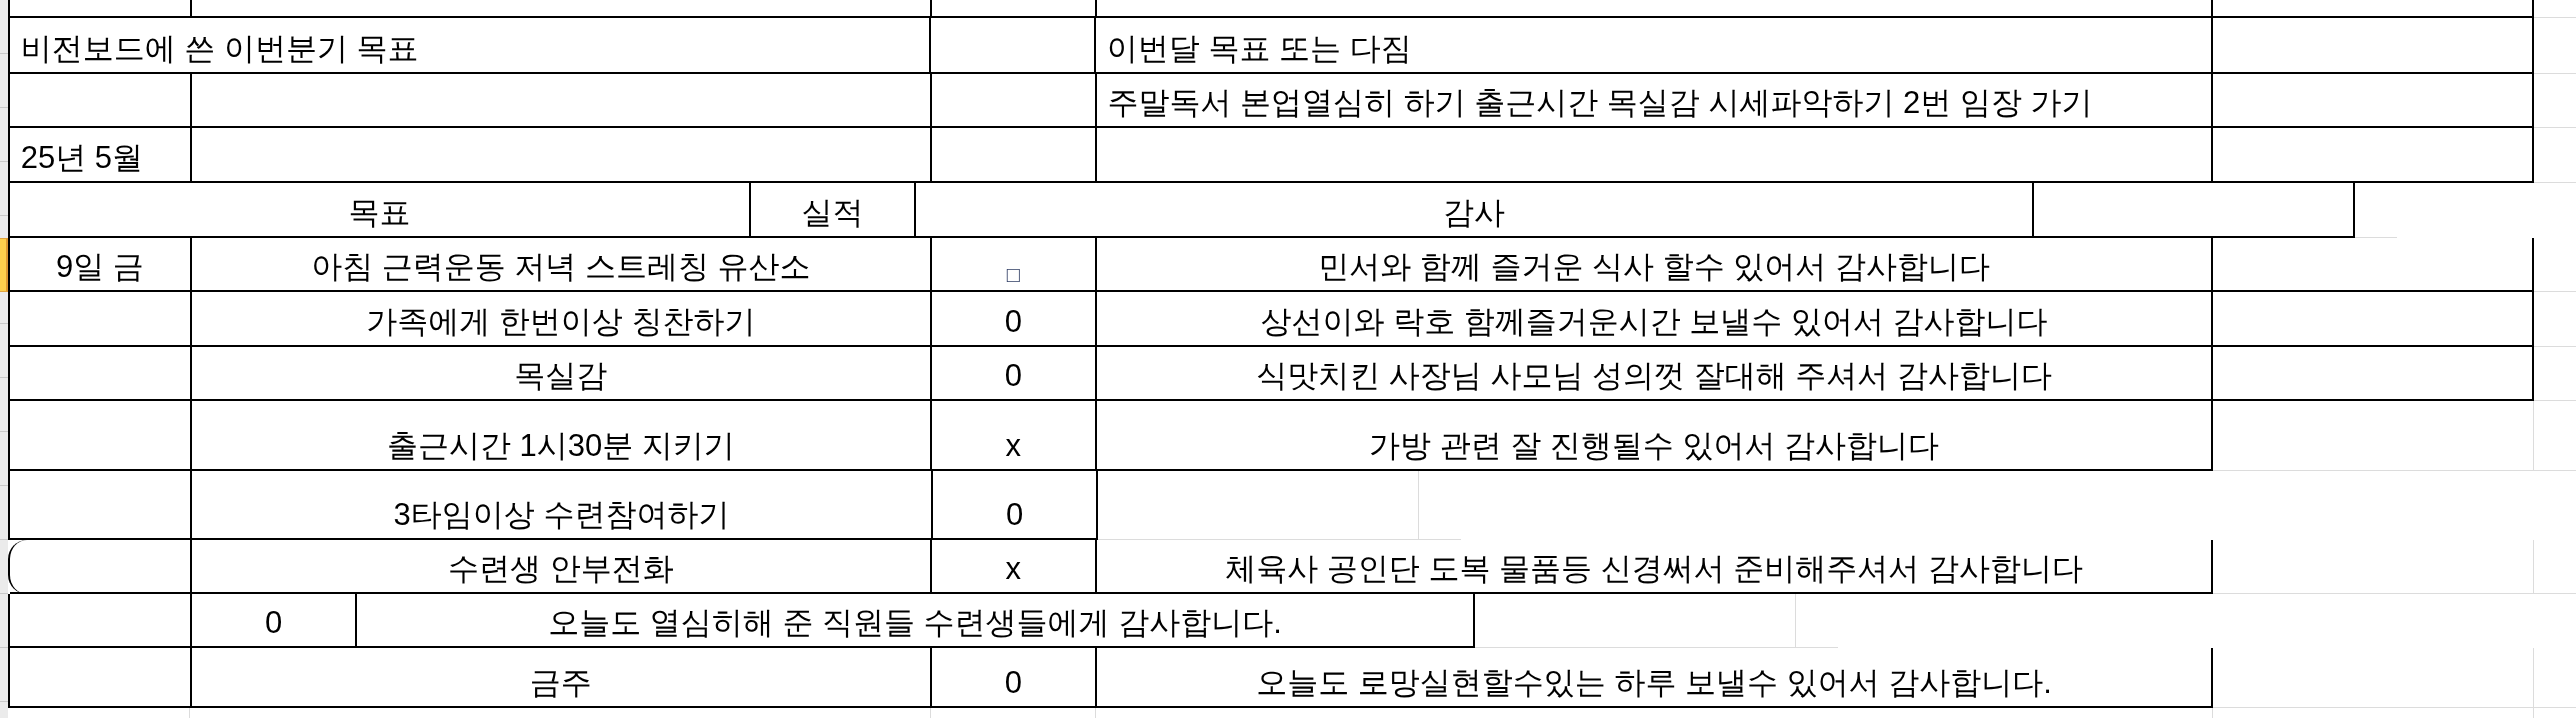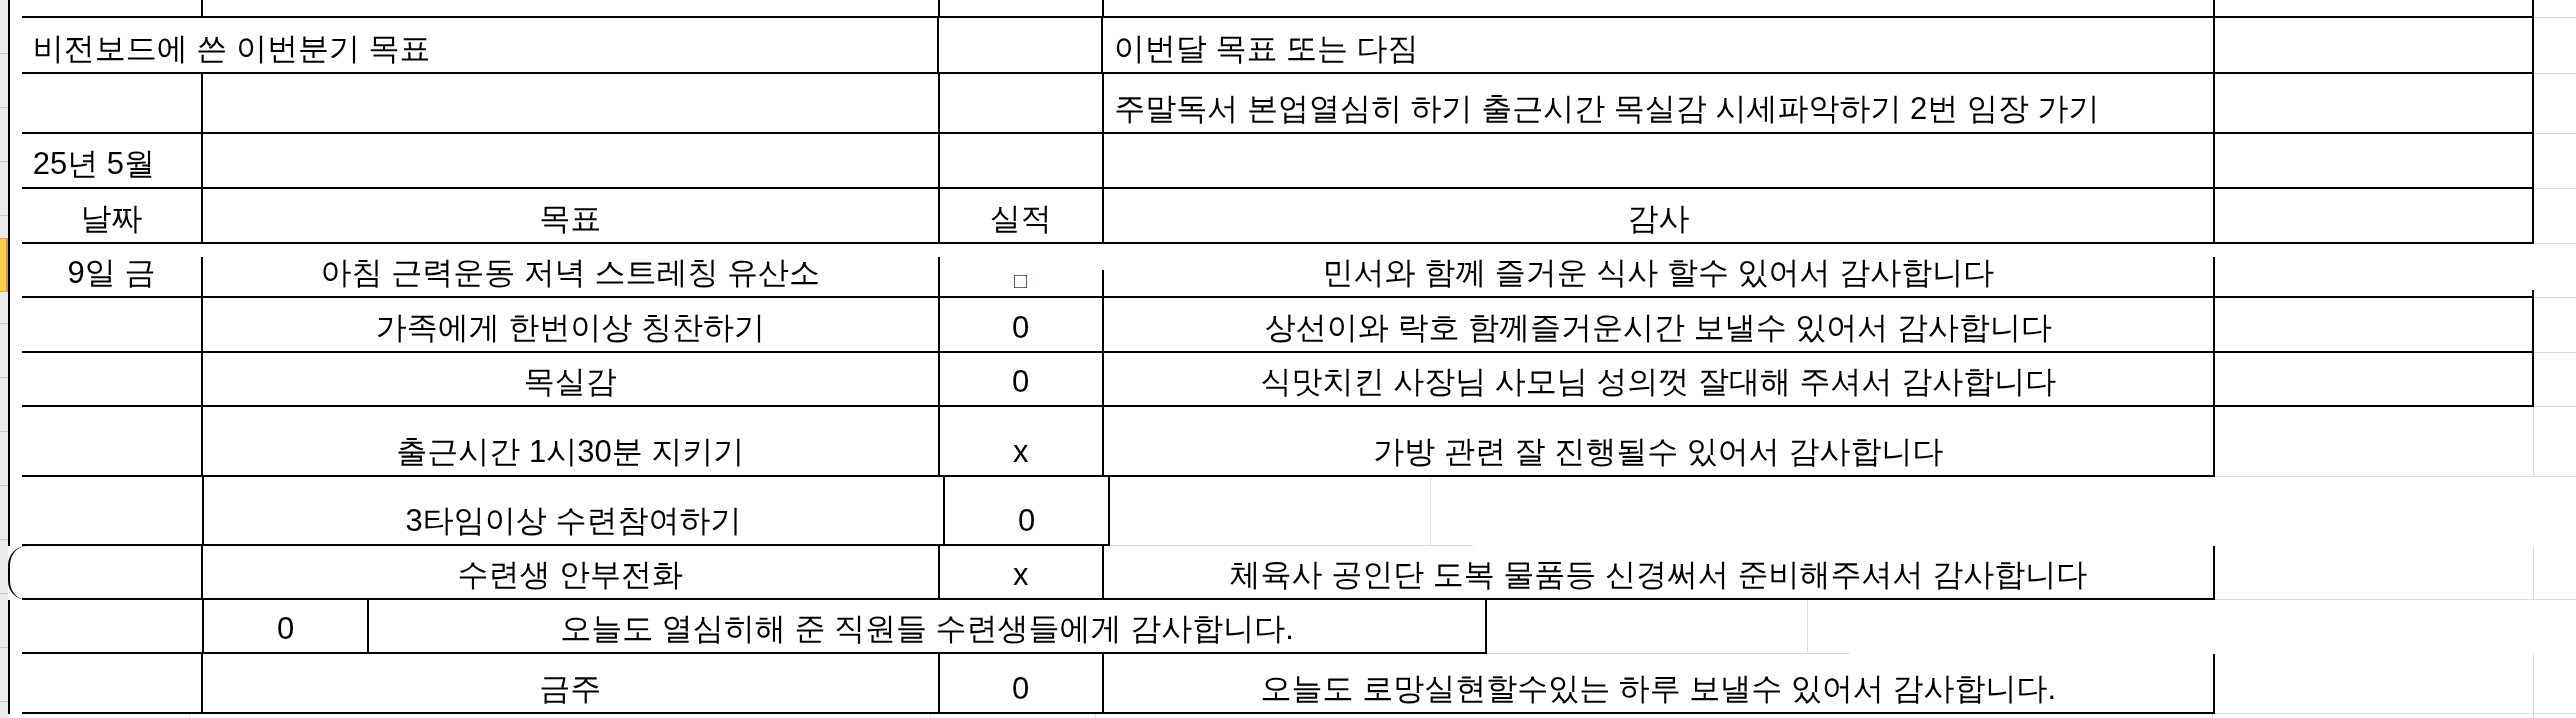--- a/index.html
+++ b/index.html
@@ -13,23 +13,23 @@
     background:repeating-linear-gradient(to bottom,#ebebeb 0 53px,#c9c9c9 53px 54px);
   }
   #selected-row-indicator{
     position:absolute;left:0;top:238px;width:8px;height:54px;
     border-right:2px solid #dd9933;border-top:1.3px solid #e0a33e;border-bottom:1.3px solid #e0a33e;
     box-sizing:border-box;
   }
   
   #grid{position:absolute;left:8px;top:0;width:2568px;}
   .row{display:flex;box-sizing:border-box;}
-  .row.bordered{border-left:2.7px solid #000;padding-left:12px;}
+  .row.bordered{border-left:2.7px solid #000;}
   
-  .h27{height:18px}.h83{height:56px}.h81{height:60px}.h82{height:55px}.h68{height:46px}
+  .h27{height:18px}.h83{height:56px}.h81{height:54px}.h82{height:55px}.h68{height:46px}
   
   .colA{width:182px}.colB{width:741px}.colAB{width:922px}.colC{width:165px}
   .colD{width:1118px}.colE{width:321px}.colF{width:42px}
   .cell{
     box-sizing:border-box;display:flex;align-items:flex-end;justify-content:center;
     padding:0 4px 6px 4px;font-size:31px;line-height:1.05;white-space:nowrap;overflow:hidden;
   }
   .bb{border-bottom:2.7px solid #000;}   
   .br{border-right:2.7px solid #000;}    
   .fb{border-bottom:1.3px solid #dcdcdc;}
@@ -75,29 +75,28 @@
     <div class="row bordered h82">
       <div class="cell colA bb br left">25년 5월</div>
       <div class="cell colB bb br"></div>
       <div class="cell colC bb br"></div>
       <div class="cell colD bb br"></div>
       <div class="cell colE bb br"></div>
       <div class="cell colF fb"></div>
     </div>
 
     <div class="row bordered h82">
-      <div class="cell colA bb br">날짜</div>
       <div class="cell colB bb br">목표</div>
       <div class="cell colC bb br">실적</div>
       <div class="cell colD bb br">감사</div>
       <div class="cell colE bb br"></div>
       <div class="cell colF fb"></div>
     </div>
 
-    <div class="row bordered" style="height: 54px; align-items: flex-end;">
+    <div class="row bordered" style="height: 54px;">
     <div class="cell colA bb br date">9일 금</div>
     <div class="cell colB bb br goal">아침 근력운동 저녁 스트레칭 유산소</div>
     <div class="cell colC bb br result square">□</div>
     <div class="cell colD bb br gratitude">민서와 함께 즐거운 식사 할수 있어서 감사합니다</div>
     <div class="cell colE e bb br"></div>
     <div class="cell colF fb"></div>
   </div>
       <div class="row bordered" style="height: 55px;">
     <div class="cell colA bb br date"></div>
     <div class="cell colB bb br goal">가족에게 한번이상 칭찬하기</div>

